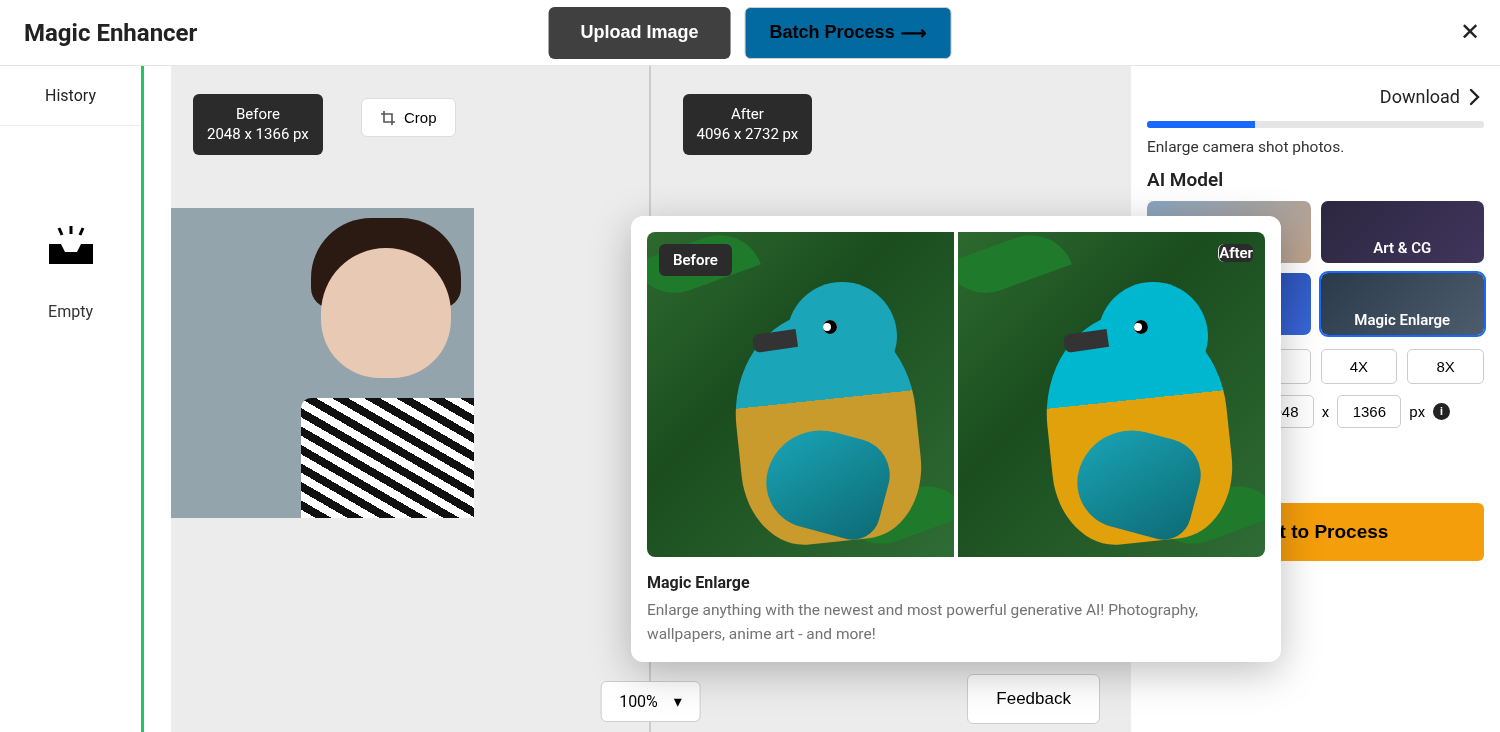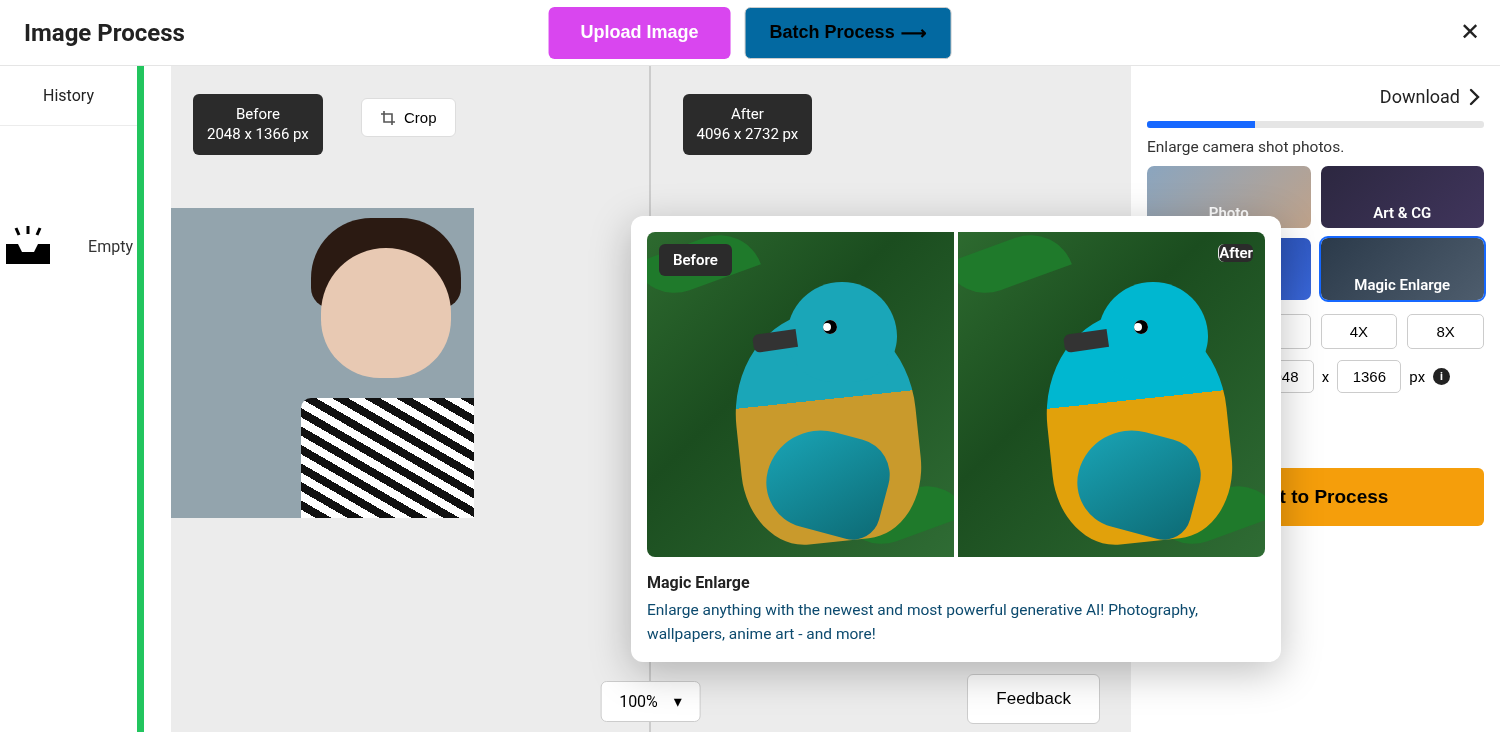--- a/index.html
+++ b/index.html
@@ -1,27 +1,27 @@
 <!DOCTYPE html>
 <html><head>
 <meta charset="utf-8">
 <style>
   * { box-sizing: border-box; margin: 0; padding: 0; }
   body { font-family: -apple-system, BlinkMacSystemFont, "Segoe UI", Roboto, Arial, sans-serif; width: 1500px; height: 732px; overflow: hidden; background: #fff; position: relative; }
   .topbar { height: 66px; border-bottom: 1px solid #e5e5e5; display: flex; align-items: center; padding: 0 24px; }
   .app-title { font-size: 24px; font-weight: 700; color: #222; }
   .top-actions { position: absolute; left: 50%; transform: translateX(-50%); display: flex; gap: 14px; }
-  .btn-upload { background: #d946ef; color: #fff; border: none; font-weight: 700; font-size: 18px; padding: 14px 32px; border-radius: 6px; cursor: pointer; }
+  .btn-upload { background: #404040; color: #fff; border: none; font-weight: 700; font-size: 18px; padding: 14px 32px; border-radius: 6px; cursor: pointer; }
   .btn-batch { background: #0369a1; border: 1px solid #ccc; font-weight: 700; font-size: 18px; padding: 14px 24px; border-radius: 6px; cursor: pointer; display: flex; align-items: center; gap: 6px; }
   .close-x { position: absolute; right: 20px; top: 18px; font-size: 24px; cursor: pointer; color: #222; background:none; border:none; }
   .body-grid { display: grid; grid-template-columns: 144px 1fr 370px; height: calc(100% - 66px); }
   
-  .sidebar { border-right: 7px solid #22c55e; display: flex; flex-direction: column; align-items: center; }
+  .sidebar { border-right: 3px solid #22c55e; display: flex; flex-direction: column; align-items: center; }
   .history { height: 60px; line-height: 60px; font-size: 16px; color: #222; border-bottom: 1px solid #ececec; width: 100%; text-align: center; }
-  .empty-stack { margin-top: 100px; display:flex; flex-direction:row; align-items:center; gap:36px;}
+  .empty-stack { margin-top: 100px; display:flex; flex-direction:column; align-items:center; gap:36px;}
   .tray-icon { width:48px; height:40px; }
   .sidebar-empty { font-size: 16px; color: #333; }
   
   .canvas-area { background: #ececec; position: relative; margin-left: 27px; }
   .compare-panes { position: absolute; inset: 0; display: grid; grid-template-columns: 1fr 1fr; }
   .pane { position: relative; border-right: 2px solid #ccc; }
   .pane:last-child { border-right: none; }
   .pane-label { position: absolute; top: 28px; background: #2b2b2b; color: #fff; text-align: center; padding: 10px 14px; border-radius: 6px; font-size: 15px; line-height:1.35; }
   .pane-label.before-l { left: 22px; }
   .pane-label.after-l { left: 32px; }
@@ -32,21 +32,21 @@
   .zoom-select { background:#fff; border:1px solid #ccc; border-radius:6px; padding:10px 18px; display:flex; align-items:center; gap:16px; font-size:16px; cursor:pointer;}
   .feedback-btn { background:#fff; border:1px solid #ccc; border-radius:6px; padding:14px 28px; font-size:17px; position:absolute; right:30px; bottom:8px; cursor:pointer;}
   
   .popover { position:absolute; left:460px; top:150px; width:650px; background:#fff; border-radius:12px; box-shadow:0 10px 40px rgba(0,0,0,.25); padding:16px; z-index:5;}
   .popover-imgs { display:grid; grid-template-columns:1fr 1fr; gap:4px; position:relative; border-radius:8px; overflow:hidden;}
   .bird-img { height:325px; background:linear-gradient(135deg,#2d6a2f 0%, #1b4d1f 40%, #2f6c34 100%); position:relative; overflow:hidden;}
   .mini-label { position:absolute; top:12px; background:#2b2b2b; color:#fff; padding:7px 14px; border-radius:6px; font-size:15px; font-weight:600; z-index:2;}
   .mini-label.left { left:12px; }
   .mini-label.right { right:12px; }
   .pop-title { font-size:16px; font-weight:700; margin-top:16px; margin-bottom:6px; color:#222;}
-  .pop-desc { font-size:15.5px; color:#0c4a6e; line-height:1.55;}
+  .pop-desc { font-size:15.5px; color:#737373; line-height:1.55;}
   
   .right { border-left:1px solid #ececec; display:flex; flex-direction:column; padding:0; overflow:hidden;}
   .download-row { display:flex; justify-content:flex-end; align-items:center; padding:20px 18px 10px; gap:8px; cursor:pointer;}
   .download-row span { font-size:18px; color:#222;margin-left:40px;}
   .progress { margin:4px 16px 10px; height:7px; background:#e5e5e5; border-radius:3px; overflow:hidden;}
   .progress-fill { width:32%; height:100%; background:#1668ff;}
   .desc-small { font-size:15.5px; color:#333; padding:0 16px 10px;}
   .section-title { font-size:19px; font-weight:600; color:#222; padding:2px 16px 10px;}
   .model-grid { display:grid; grid-template-columns:1fr 1fr; gap:10px; padding:0 16px 10px;}
   .model-tile { height:62px; border-radius:7px; background:#444; position:relative; cursor:pointer; overflow:hidden; display:flex; align-items:flex-end; justify-content:center;}
@@ -79,21 +79,21 @@
   .bird-eye { position:absolute; left:176px; top:88px; width:14px; height:14px; background:#fff; border-radius:50%; box-shadow:inset -3px 0 0 3px #000;}
   .leaf { position:absolute; width:120px; height:44px; background:#1f7a2b; border-radius:0 80px 0 80px; transform:rotate(-20deg);}
   .leaf.l1 { left:-10px; top:10px;}
   .leaf.l2 { right:-10px; bottom:20px; transform:rotate(160deg);}
   .right-bird .bird-body, .right-bird .bird-head { filter:saturate(1.3) brightness(1.05);}
 </style>
 </head>
 <body>
 
 <div class="topbar">
-  <div class="app-title">Image Process</div>
+  <div class="app-title">Magic Enhancer</div>
   <div class="top-actions">
     <button class="btn-upload">Upload Image</button>
     <button class="btn-batch">
       <span>Batch Process</span>
       <span>⟶</span>
     </button>
   </div>
   <button class="close-x">✕</button>
 </div>
 
@@ -180,20 +180,21 @@
     <div class="download-row">
       <span>Download</span>
       <svg width="14" height="18" viewBox="0 0 14 18">
           <path d="M3 2l7 7-7 7" stroke="#222" stroke-width="2.4" fill="none" stroke-linecap="round"></path>
         </svg>
     </div>
     <div class="progress">
         <div class="progress-fill"></div>
       </div>
     <div class="desc-small">Enlarge camera shot photos.</div>
+    <div class="section-title">AI Model</div>
     <div class="model-grid">
       <div class="model-tile tile-photo">
           <span>Photo</span>
         </div>
       <div class="model-tile tile-art">
           <span>Art &amp; CG</span>
         </div>
       <div class="model-tile tile-text">
           <span>Text</span>
         </div>

